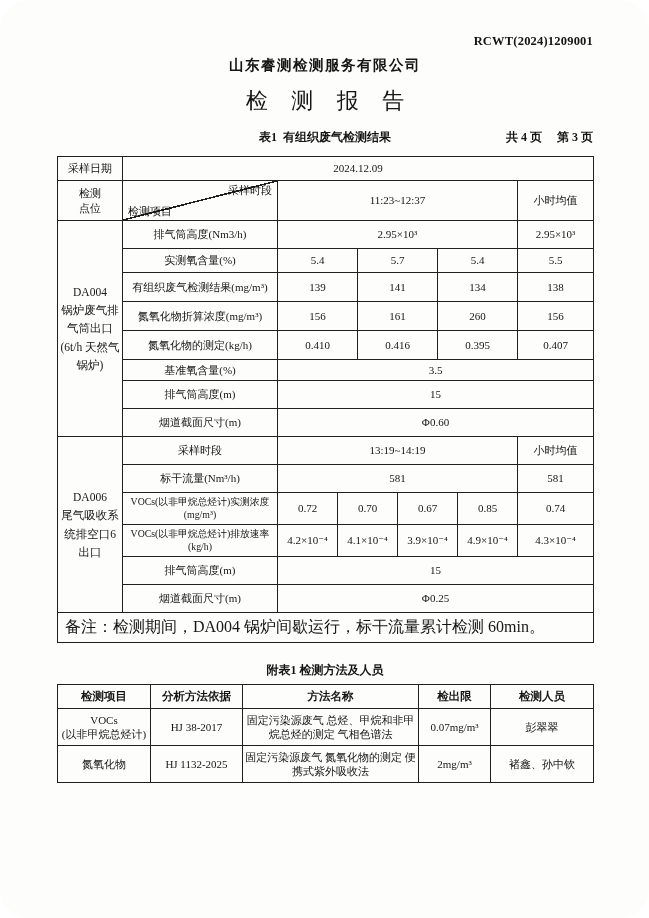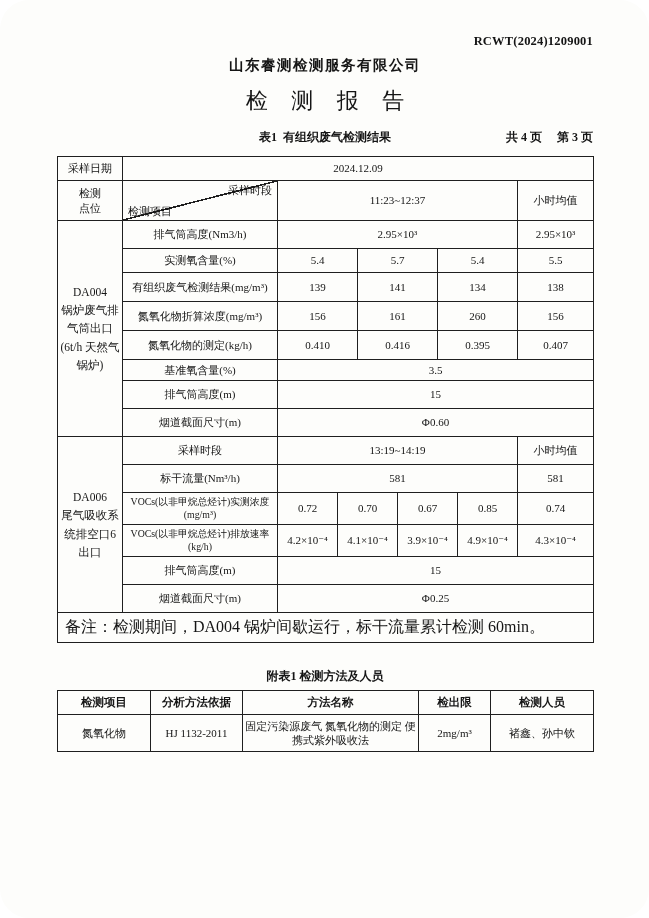--- a/index.html
+++ b/index.html
@@ -46,21 +46,21 @@
   .diag-inner {
     position:relative; width:100%; height:39px;
     background:linear-gradient(to bottom right,
       transparent calc(50% - 0.8px), #1f1f1f calc(50% - 0.8px),
       #1f1f1f calc(50% + 0.8px), transparent calc(50% + 0.8px));
   }
   .diag-top { position:absolute; top:2px; right:5px; font-size:11px; }
   .diag-bottom { position:absolute; bottom:2px; left:5px; font-size:11px; }
 
   
-  .appx-caption { text-align:center; font-weight:bold; font-size:12px; margin-top:25px; margin-bottom:5px; }
+  .appx-caption { text-align:center; font-weight:bold; font-size:12px; margin-top:19px; margin-bottom:5px; }
   .appx-table th { font-weight:bold; font-size:11.5px; }
   .blank-note-cell { text-align:left; vertical-align:top; padding:4px 6px; font-size:11.5px; }
 </style>
 </head>
 <body>
 
 <div class="page">
   <div class="content">
 
     <div class="doc-no">RCWT(2024)1209001</div>
@@ -218,22 +218,30 @@
       </colgroup>
       <tbody>
           <tr style="height:24px">
         <th>检测项目</th>
         <th>分析方法依据</th>
         <th>方法名称</th>
         <th>检出限</th>
         <th>检测人员</th>
       </tr>
       <tr style="height:37px">
+        <td class="pre">VOCs
+(以非甲烷总烃计)</td>
+        <td>HJ 38-2017</td>
+        <td>固定污染源废气 总烃、甲烷和非甲烷总烃的测定 气相色谱法</td>
+        <td>0.07mg/m³</td>
+        <td>彭翠翠</td>
+      </tr>
+      <tr style="height:37px">
         <td class="pre">氮氧化物</td>
-        <td>HJ 1132-2011</td>
+        <td>HJ 1132-2025</td>
         <td>固定污染源废气 氮氧化物的测定 便携式紫外吸收法</td>
         <td>2mg/m³</td>
         <td>褚鑫、孙中钦</td>
       </tr>
     </tbody>
       </table>
 
   </div>
 </div>
 

